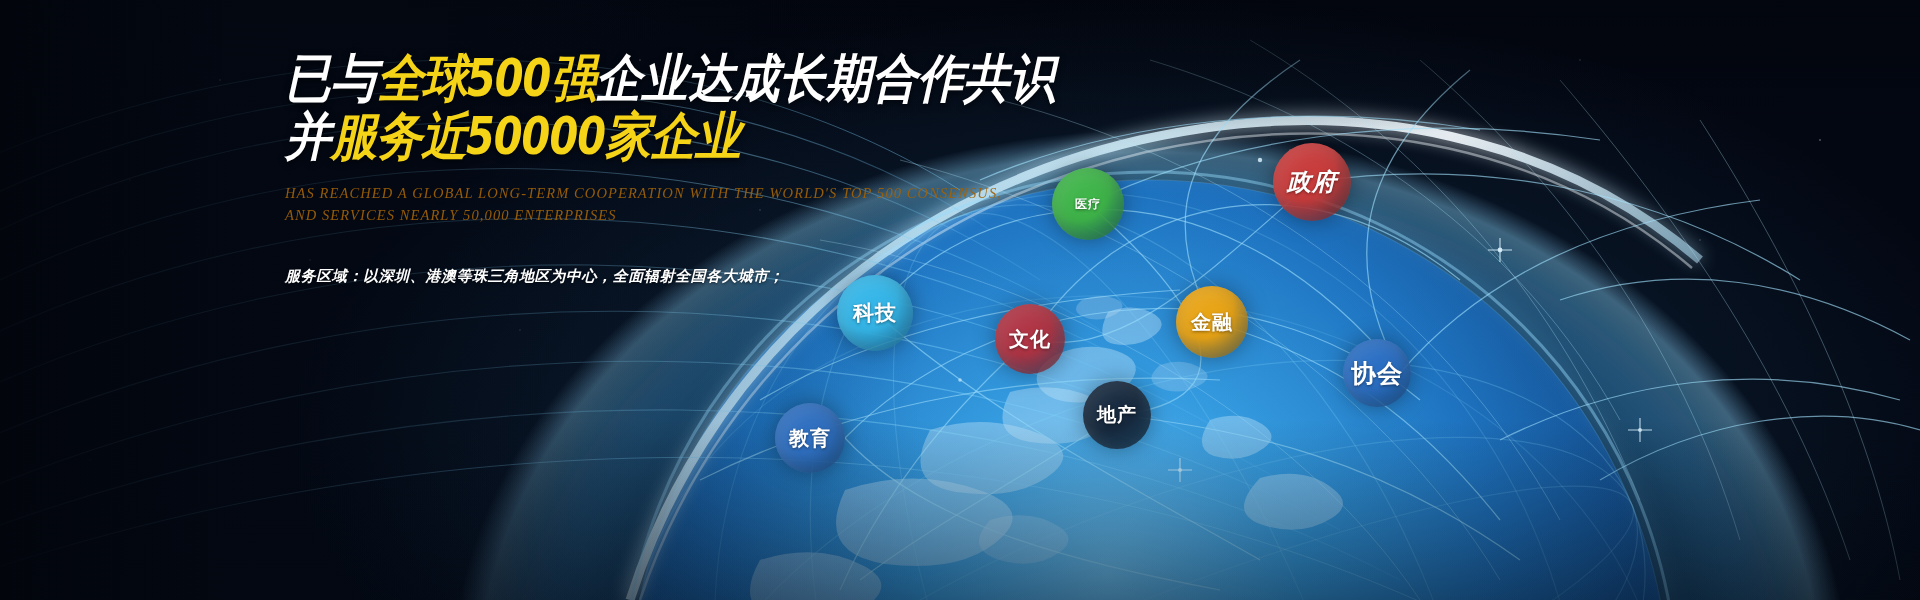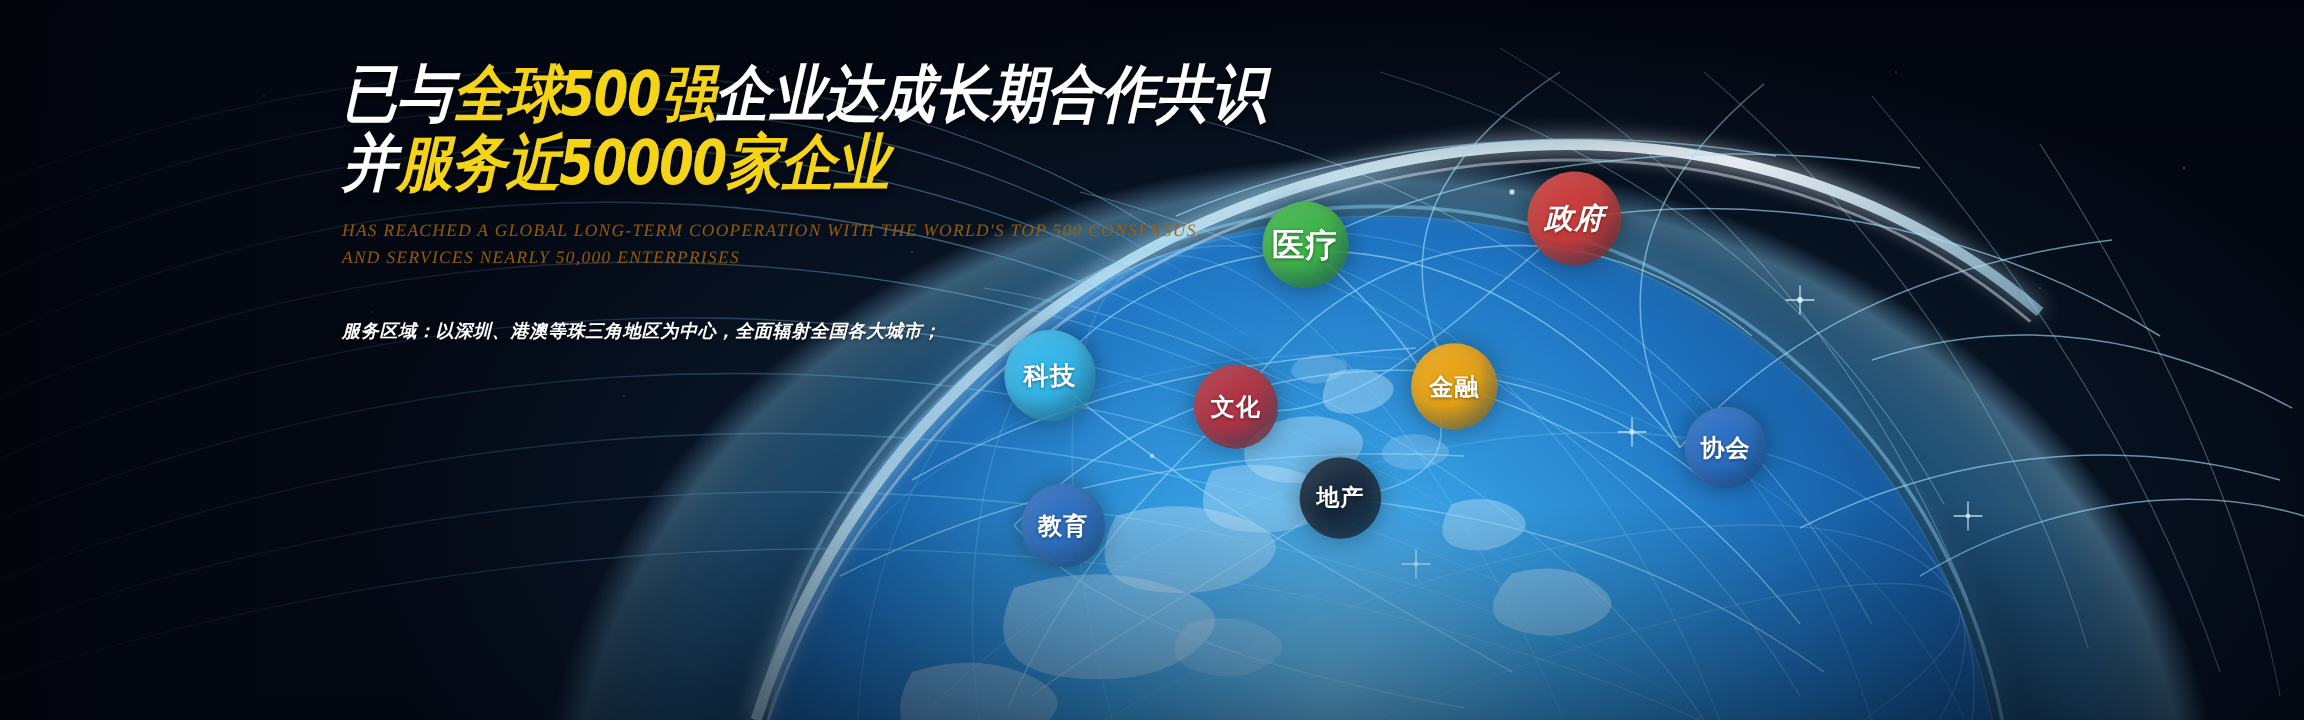--- a/index.html
+++ b/index.html
@@ -299,36 +299,36 @@
     <div class="zh-body">
       <div class="zh-line">服务区域：以深圳、港澳等珠三角地区为中心，全面辐射全国各大城市；</div>
     </div>
 
   </div>
 
   <div id="bubble-layer">
       <div class="bubble" style="width: 78px; height: 78px; left: 1273px; top: 143px; font-size: 24px; background: radial-gradient(circle at 35% 28%, rgb(200, 60, 60) 0%, rgb(200, 60, 60) 46%, rgba(0, 0, 0, 0.3) 130%); font-style: italic;">
         <span>政府</span>
       </div>
-      <div class="bubble" style="width: 72px; height: 72px; left: 1052px; top: 168px; font-size: 27px; background: radial-gradient(circle at 35% 28%, rgb(63, 181, 74) 0%, rgb(63, 181, 74) 46%, rgba(0, 0, 0, 0.3) 130%); justify-content: center;">
+      <div class="bubble" style="width: 72px; height: 72px; left: 1052px; top: 168px; font-size: 12px; background: radial-gradient(circle at 35% 28%, rgb(63, 181, 74) 0%, rgb(63, 181, 74) 46%, rgba(0, 0, 0, 0.3) 130%); justify-content: center;">
         <span>医疗</span>
       </div>
       <div class="bubble" style="width: 76px; height: 76px; left: 837px; top: 275px; font-size: 21px; background: radial-gradient(circle at 35% 28%, rgb(53, 182, 232) 0%, rgb(53, 182, 232) 46%, rgba(0, 0, 0, 0.3) 130%);">
         <span>科技</span>
       </div>
       <div class="bubble" style="width: 72px; height: 72px; left: 1176px; top: 286px; font-size: 20px; background: radial-gradient(circle at 35% 28%, rgb(232, 164, 22) 0%, rgb(232, 164, 22) 46%, rgba(0, 0, 0, 0.3) 130%);">
         <span>金融</span>
       </div>
       <div class="bubble" style="width: 70px; height: 70px; left: 995px; top: 304px; font-size: 20px; background: radial-gradient(circle at 35% 28%, rgb(176, 53, 69) 0%, rgb(176, 53, 69) 46%, rgba(0, 0, 0, 0.3) 130%);">
         <span>文化</span>
       </div>
-      <div class="bubble" style="width: 68px; height: 68px; left: 1404px; top: 339px; font-size: 20px; background: radial-gradient(circle at 35% 28%, rgb(43, 111, 196) 0%, rgb(43, 111, 196) 46%, rgba(0, 0, 0, 0.3) 130%);">
+      <div class="bubble" style="width: 68px; height: 68px; left: 1343px; top: 339px; font-size: 25px; background: radial-gradient(circle at 35% 28%, rgb(43, 111, 196) 0%, rgb(43, 111, 196) 46%, rgba(0, 0, 0, 0.3) 130%);">
         <span>协会</span>
       </div>
       <div class="bubble" style="width: 68px; height: 68px; left: 1083px; top: 381px; font-size: 19px; background: radial-gradient(circle at 35% 28%, rgb(23, 42, 63) 0%, rgb(23, 42, 63) 46%, rgba(0, 0, 0, 0.3) 130%); justify-content: center;">
         <span>地产</span>
       </div>
-      <div class="bubble" style="width: 70px; height: 70px; left: 851px; top: 403px; font-size: 20px; background: radial-gradient(circle at 35% 28%, rgb(47, 111, 192) 0%, rgb(47, 111, 192) 46%, rgba(0, 0, 0, 0.3) 130%);">
+      <div class="bubble" style="width: 70px; height: 70px; left: 775px; top: 403px; font-size: 20px; background: radial-gradient(circle at 35% 28%, rgb(47, 111, 192) 0%, rgb(47, 111, 192) 46%, rgba(0, 0, 0, 0.3) 130%);">
         <span>教育</span>
       </div>
     </div>
 
 </div>
 
 </body></html>

